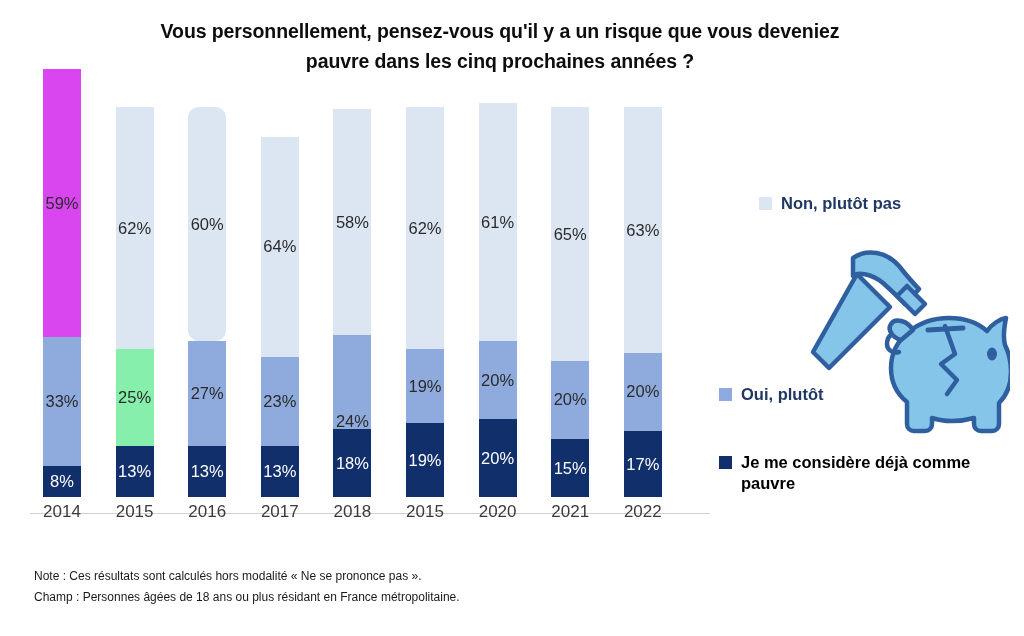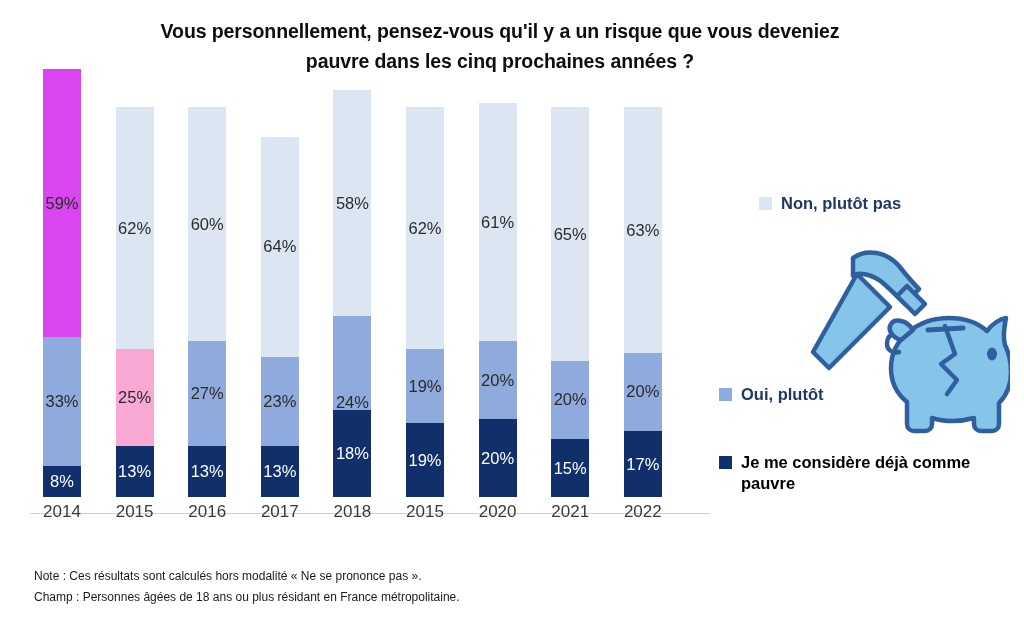--- a/index.html
+++ b/index.html
@@ -118,30 +118,30 @@
         </div>
         <div class="seg seg-deja" style="height: 31.2px; background: rgb(17, 47, 107);">
           <span class="seg-label">8%</span>
         </div>
       </div>
       <div class="xlabel" style="left: 13px;">2014</div>
       <div class="bar-group" style="left: 85.6px;">
         <div class="seg seg-non" style="height: 241.8px; background: rgb(220, 230, 242);">
           <span class="seg-label">62%</span>
         </div>
-        <div class="seg seg-oui" style="height: 97.5px; background: #f9a8d4;">
+        <div class="seg seg-oui" style="height: 97.5px; background: #86efac;">
           <span class="seg-label">25%</span>
         </div>
         <div class="seg seg-deja" style="height: 50.7px; background: rgb(17, 47, 107);">
           <span class="seg-label">13%</span>
         </div>
       </div>
       <div class="xlabel" style="left: 85.6px;">2015</div>
       <div class="bar-group" style="left: 158.2px;">
-        <div class="seg seg-non" style="height: 234px; background: rgb(220, 230, 242);">
+        <div class="seg seg-non" style="height: 234px; background: rgb(220, 230, 242); border-radius: 11px;">
           <span class="seg-label">60%</span>
         </div>
         <div class="seg seg-oui" style="height: 105.3px; background: rgb(143, 170, 220);">
           <span class="seg-label">27%</span>
         </div>
         <div class="seg seg-deja" style="height: 50.7px; background: rgb(17, 47, 107);">
           <span class="seg-label">13%</span>
         </div>
       </div>
       <div class="xlabel" style="left: 158.2px;">2016</div>
@@ -157,21 +157,21 @@
         </div>
       </div>
       <div class="xlabel" style="left: 230.8px;">2017</div>
       <div class="bar-group" style="left: 303.4px;">
         <div class="seg seg-non" style="height: 226.2px; background: rgb(220, 230, 242);">
           <span class="seg-label">58%</span>
         </div>
         <div class="seg seg-oui" style="height: 93.6px; background: rgb(143, 170, 220); align-items: flex-end;">
           <span class="seg-label">24%</span>
         </div>
-        <div class="seg seg-deja" style="height: 87px; background: rgb(17, 47, 107);">
+        <div class="seg seg-deja" style="height: 68px; background: rgb(17, 47, 107);">
           <span class="seg-label">18%</span>
         </div>
       </div>
       <div class="xlabel" style="left: 303.4px;">2018</div>
       <div class="bar-group" style="left: 376px;">
         <div class="seg seg-non" style="height: 241.8px; background: rgb(220, 230, 242);">
           <span class="seg-label">62%</span>
         </div>
         <div class="seg seg-oui" style="height: 74.1px; background: rgb(143, 170, 220);">
           <span class="seg-label">19%</span>

